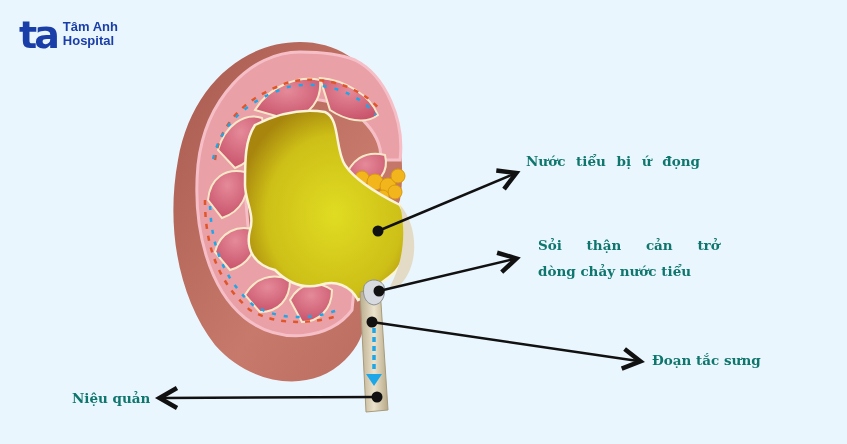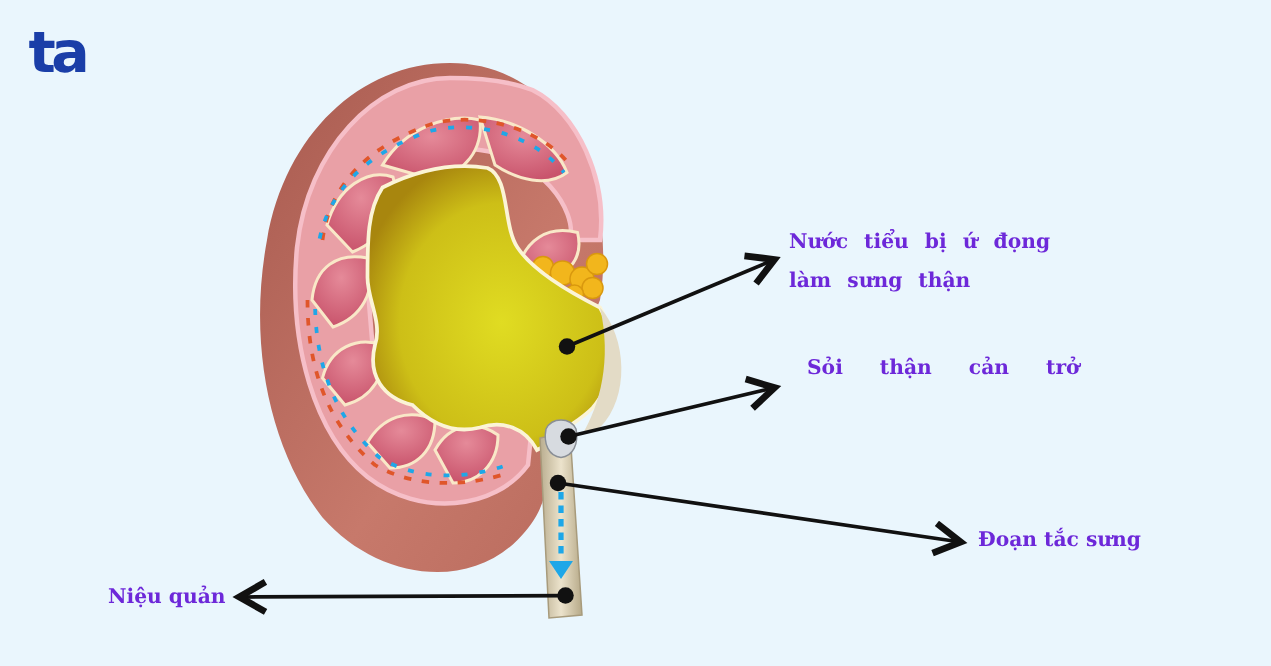--- a/index.html
+++ b/index.html
@@ -14,38 +14,42 @@
   .logo-mark {
     font-family: "DejaVu Sans", "Liberation Sans", sans-serif;
     font-weight:bold; font-size:38px; color:#1a3ea8; letter-spacing:-3px;
     line-height:30px; height:32px;
   }
   .logo-text {
     margin-left:6px; font-family: "Liberation Sans", "DejaVu Sans", sans-serif;
     font-weight:bold; color:#1a3ea8; font-size:13px; line-height:14px;
   }
   .label {
-    position:absolute; color:#6d28d9; font-weight:bold; font-size:13.5px;
+    position:absolute; color:#0f766e; font-weight:bold; font-size:13.5px;
     line-height:26px; white-space:nowrap;
   }
   .label span { display:block; }
   .l-urine { left:526px; top:148px; word-spacing:6px; }
   .l-stone { left:538px; top:232px; }
   .l-stone .j { word-spacing:20px; }
   .l-block { left:652px; top:347px; }
   .l-ureter { left:72px; top:385px; }
   svg.art { position:absolute; left:0; top:0; }
 </style>
 </head>
 <body>
 
 <div class="stage">
 
   <div class="logo">
     <div class="logo-mark">ta</div>
+    <div class="logo-text">
+      <div>Tâm Anh</div>
+      <div>Hospital</div>
+    </div>
   </div>
 
   <svg class="art" width="847" height="444" viewBox="0 0 847 444">
     <defs>
       <radialGradient id="urineG" cx="0.55" cy="0.55" r="0.6">
         <stop offset="0" stop-color="#e0dc22"></stop>
         <stop offset="0.7" stop-color="#cdbf17"></stop>
         <stop offset="1" stop-color="#a8860e"></stop>
       </radialGradient>
       <linearGradient id="capG" x1="0" y1="0" x2="1" y2="1">
@@ -133,23 +137,23 @@
       <circle cx="372" cy="322" r="5.5" fill="#111"></circle>
     </g>
     <g>
       <line x1="377" y1="397" x2="162" y2="398" stroke="#111" stroke-width="2.5" marker-end="url(#ah)"></line>
       <circle cx="377" cy="397" r="5.5" fill="#111"></circle>
     </g>
   </svg>
 
   <div class="label l-urine">
     <span>Nước tiểu bị ứ đọng</span>
-    <span>làm sưng thận</span>
   </div>
 
   <div class="label l-stone">
     <span class="j">Sỏi thận cản trở</span>
+    <span>dòng chảy nước tiểu</span>
   </div>
 
   <div class="label l-block">Đoạn tắc sưng</div>
 
   <div class="label l-ureter">Niệu quản</div>
 </div>
 
 </body></html>

